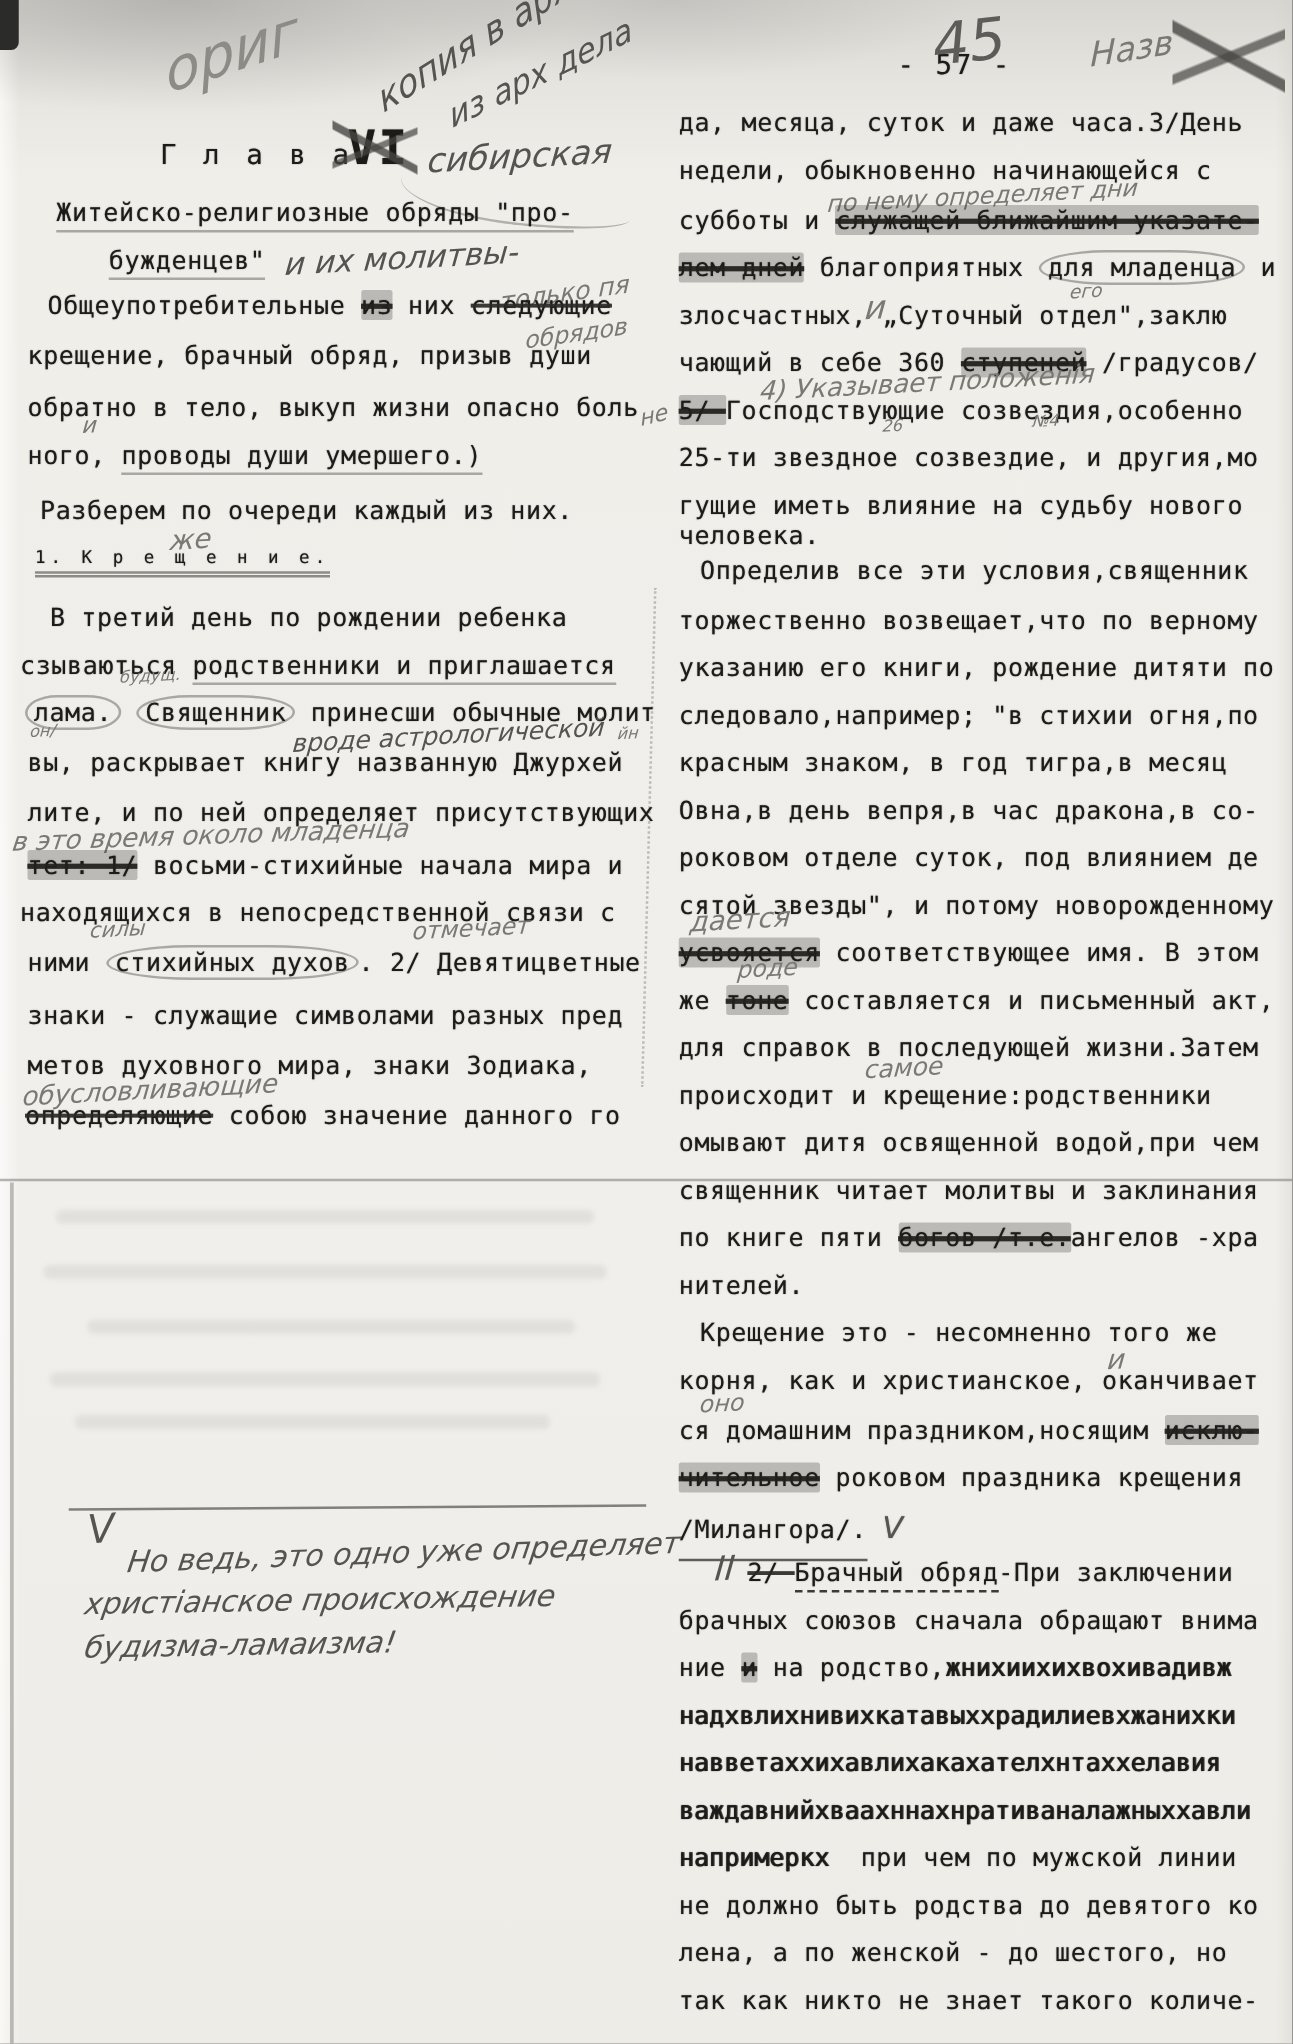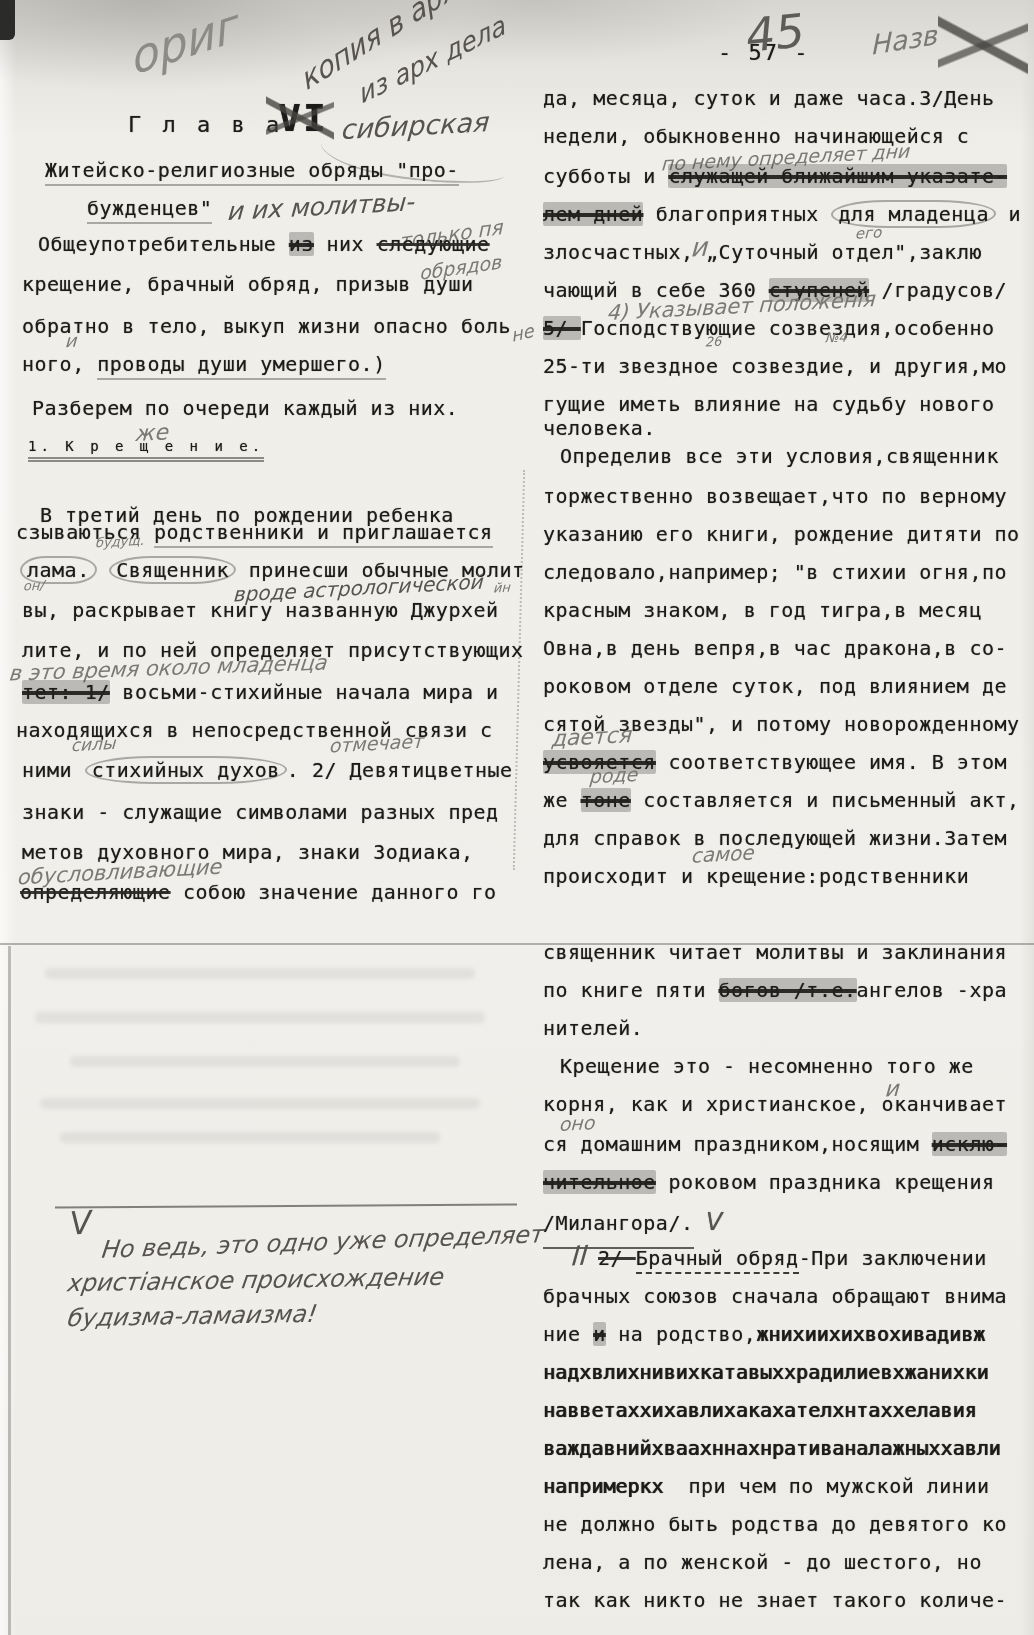--- a/index.html
+++ b/index.html
@@ -92,21 +92,21 @@
   <div class="t" style="left:22px;top:272px">крещение, брачный обряд, призыв души</div>
   <div class="t" style="left:22px;top:314px">обратно в тело, выкуп жизни опасно боль</div>
   <div class="t" style="left:22px;top:352px"><span>ного, </span><span class="ulp">проводы души умершего.)</span></div>
   <div class="hw" style="left:66px;top:330px;font-size:18px">и</div>
 
   <div class="t" style="left:32px;top:396px">Разберем по очереди каждый из них.</div>
   <div class="hw" style="left:136px;top:420px;font-size:22px">же</div>
 
   <div class="t" style="left:28px;top:438px;font-size:14px;letter-spacing:4px"><span class="udbl">1. К р е щ е н и е.</span></div>
 
-  <div class="t" style="left:40px;top:503px">В третий день по рождении ребенка</div>
+  <div class="t" style="left:40px;top:482px">В третий день по рождении ребенка</div>
   <div class="t" style="left:16px;top:520px"><span>сзываються </span><span class="ulp">родственники и приглашается</span></div>
 
   <div class="t" style="left:20px;top:558px"><span class="circ">лама.</span><span> </span><span class="circ">Священник</span><span> принесши обычные молит</span></div>
   <div class="hw" style="left:96px;top:534px;font-size:13px">будущ.</div>
   <div class="hw ink" style="left:234px;top:576px;font-size:20px">вроде астрологической</div>
 
   <div class="t" style="left:22px;top:598px"><span>вы, </span><span>раскрывает книгу названную Джурхей</span></div>
   <div class="hw" style="left:24px;top:578px;font-size:13px">он/</div>
   <div class="hw" style="left:494px;top:580px;font-size:13px">йн</div>
 
@@ -156,20 +156,21 @@
   <div class="t" style="left:543px;top:636px">Овна,в день вепря,в час дракона,в со-</div>
   <div class="t" style="left:543px;top:674px">роковом отделе суток, под влиянием де</div>
   <div class="t" style="left:543px;top:712px">сятой звезды", и потому новорожденному</div>
   <div class="hw" style="left:552px;top:724px;font-size:22px">дается</div>
   <div class="t" style="left:543px;top:750px"><span class="sm">усвояется</span><span> соответствующее имя. В этом</span></div>
   <div class="hw" style="left:590px;top:764px;font-size:19px">роде</div>
   <div class="t" style="left:543px;top:788px"><span>же </span><span class="sm">тоне</span><span> составляется и письменный акт,</span></div>
   <div class="t" style="left:543px;top:826px">для справок в последующей жизни.Затем</div>
   <div class="hw" style="left:692px;top:842px;font-size:20px">самое</div>
   <div class="t" style="left:543px;top:864px">происходит и крещение:родственники</div>
+  <div class="t" style="left:543px;top:902px">омывают дитя освященной водой,при чем</div>
   <div class="t" style="left:543px;top:978px"><span>по книге пяти </span><span class="sm">богов /т.е.</span><span>ангелов -хра</span></div>
   <div class="t" style="left:543px;top:940px">священник читает молитвы и заклинания</div>
   <div class="t" style="left:543px;top:1016px">нителей.</div>
   <div class="t" style="left:560px;top:1054px">Крещение это - несомненно того же</div>
   <div class="t" style="left:543px;top:1092px"><span>корня, как и христианское, </span><span>оканчивает</span></div>
   <div class="hw" style="left:886px;top:1076px;font-size:22px">и</div>
   <div class="hw" style="left:560px;top:1112px;font-size:19px">оно</div>
   <div class="t" style="left:543px;top:1132px"><span>ся домашним праздником,носящим </span><span class="sm">исклю-</span></div>
   <div class="t" style="left:543px;top:1170px"><span class="sm">чительное</span><span> роковом праздника крещения</span></div>
   <div class="t" style="left:543px;top:1208px"><span class="ul">/Милангора/.</span><span> </span><span class="hw ink" style="position:static;font-size:24px">V</span></div>

